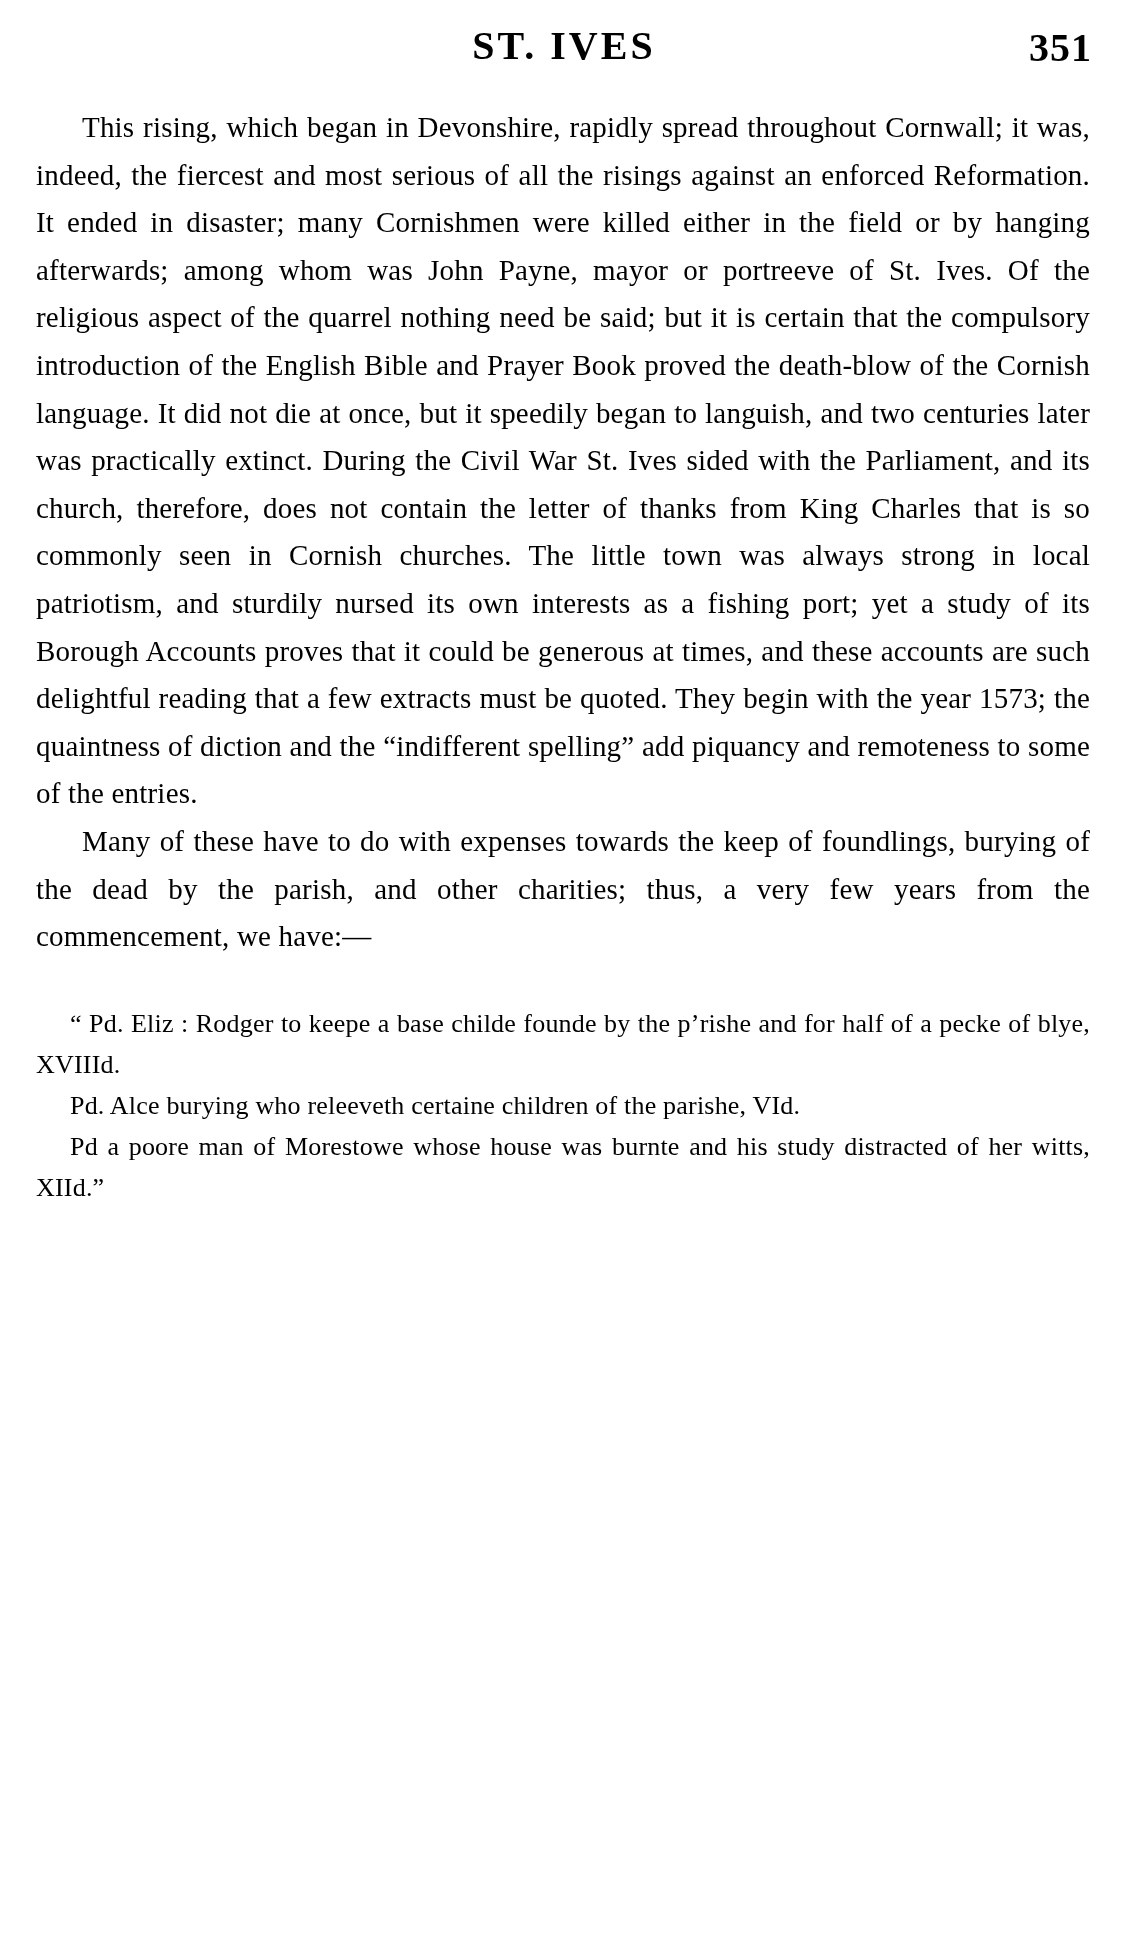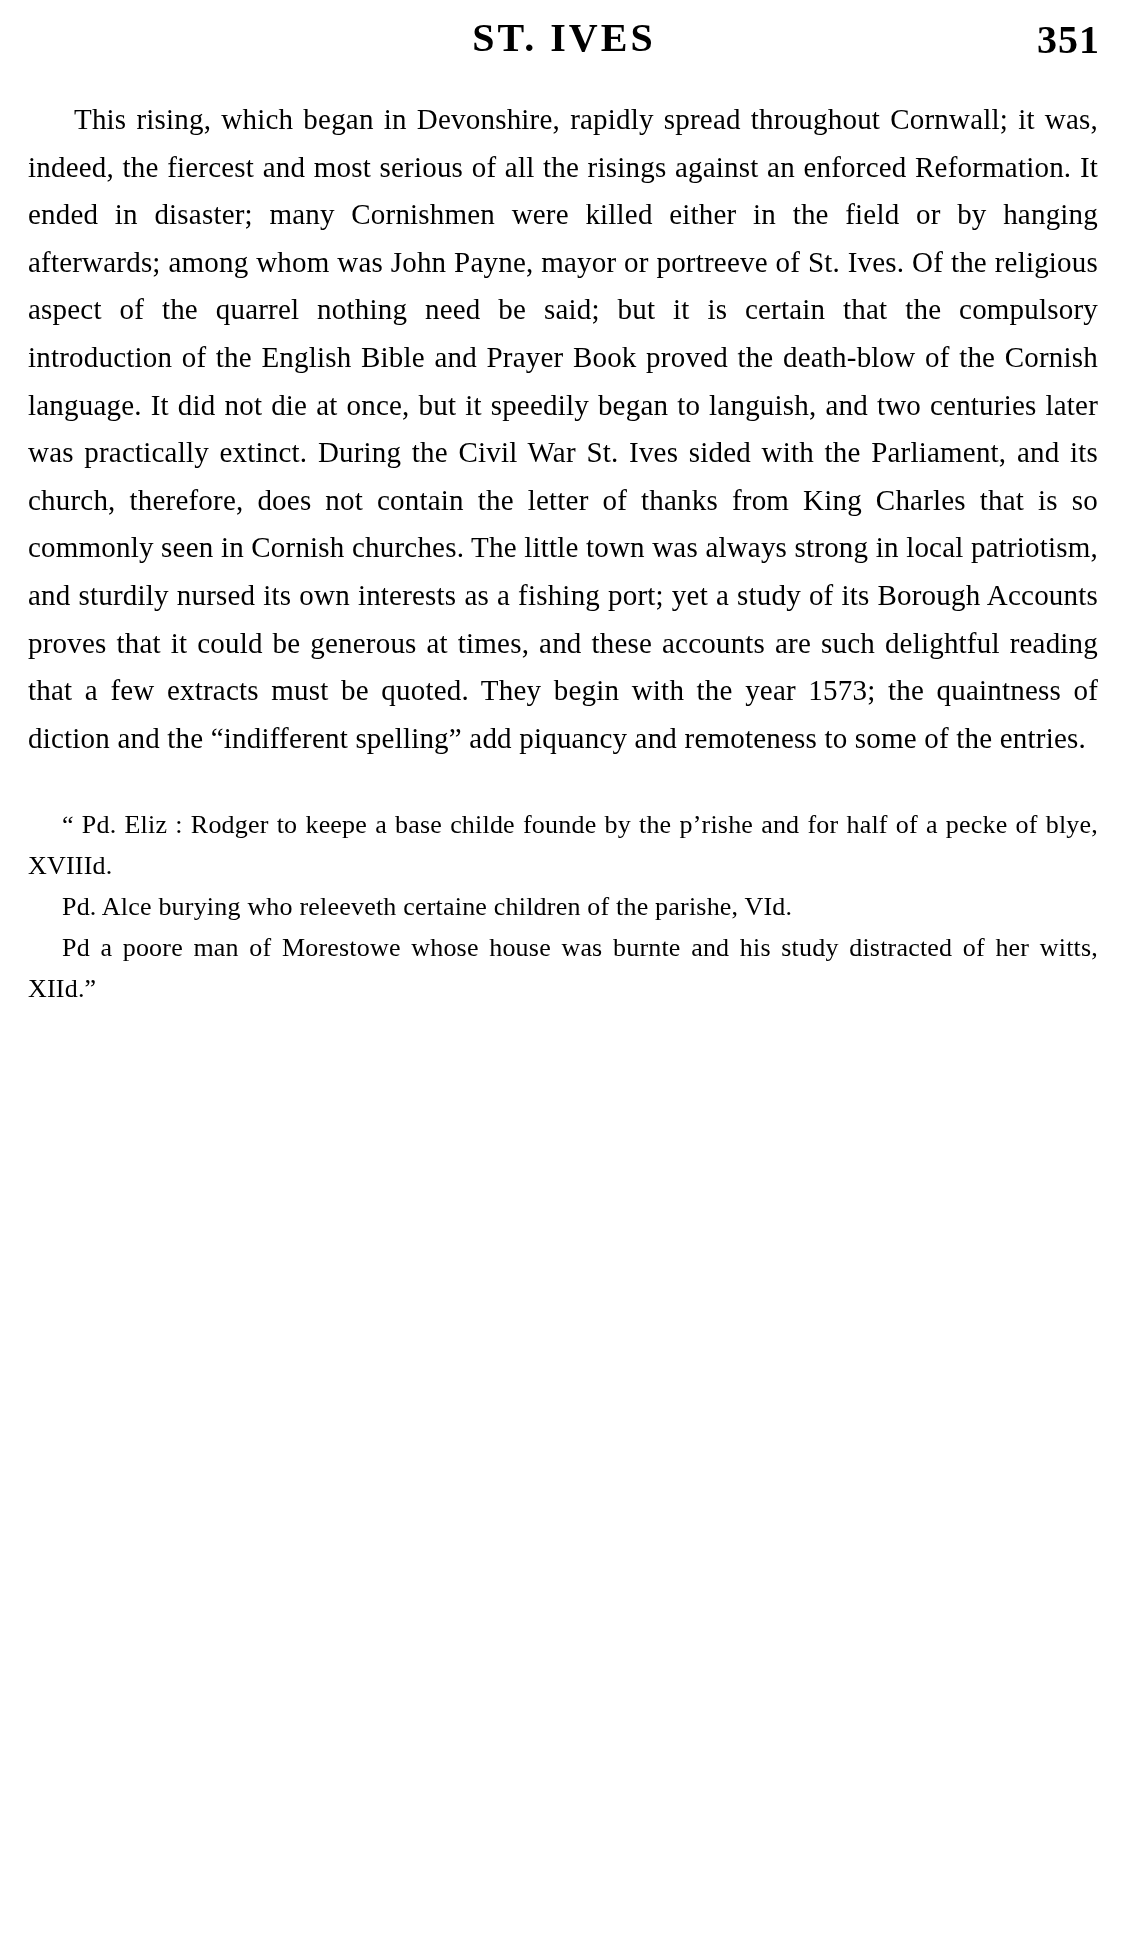--- a/index.html
+++ b/index.html
@@ -12,21 +12,21 @@
     height: 1958px;
     font-family: "Liberation Serif", "DejaVu Serif", serif;
     color: #000000;
     position: relative;
     overflow: hidden;
   }
   .page {
     width: 1128px;
     height: 1432px;
     box-sizing: border-box;
-    padding: 0;
+    padding: 8px;
     position: relative;
   }
   .running-head {
     position: relative;
     height: 96px;
     margin: 0;
   }
   .head-title {
     position: absolute;
     left: 0;
@@ -76,20 +76,21 @@
 
 <div class="page">
 
   <div class="running-head">
     <div class="head-title">ST.  IVES</div>
     <div class="page-number">351</div>
   </div>
 
   <div class="body-text">
     <p>This rising, which began in Devonshire, rapidly spread throughout Cornwall; it was, indeed, the fiercest and most serious of all the risings against an enforced Reformation.  It ended in disaster; many Cornishmen were killed either in the field or by hanging afterwards; among whom was John Payne, mayor or portreeve of St. Ives.  Of the religious aspect of the quarrel nothing need be said; but it is certain that the compulsory introduction of the English Bible and Prayer Book proved the death-blow of the Cornish language.  It did not die at once, but it speedily began to languish, and two centuries later was practically extinct.   During the Civil War St. Ives sided with the Parliament, and its church, therefore, does not contain the letter of thanks from King Charles that is so commonly seen in Cornish churches.  The little town was always strong in local patriotism, and sturdily nursed its own interests as a fishing port; yet a study of its Borough Accounts proves that it could be generous at times, and these accounts are such delightful reading that a few extracts must be quoted.  They begin with the year 1573; the quaintness of diction and the “indifferent spelling” add piquancy and remoteness to some of the entries.</p>
+    <p>Many of these have to do with expenses towards the keep of foundlings, burying of the dead by the parish, and other charities; thus, a very few years from the commencement, we have:—</p>
   </div>
 
   <div class="quote-block">
     <p>“ Pd. Eliz : Rodger to keepe a base childe founde by the p’rishe and for half of a pecke of blye, XVIIId.</p>
     <p>Pd. Alce burying who releeveth certaine children of the parishe, VId.</p>
     <p>Pd a poore man of Morestowe whose house was burnte and his study distracted of her witts, XIId.”</p>
   </div>
 
 </div>
 

